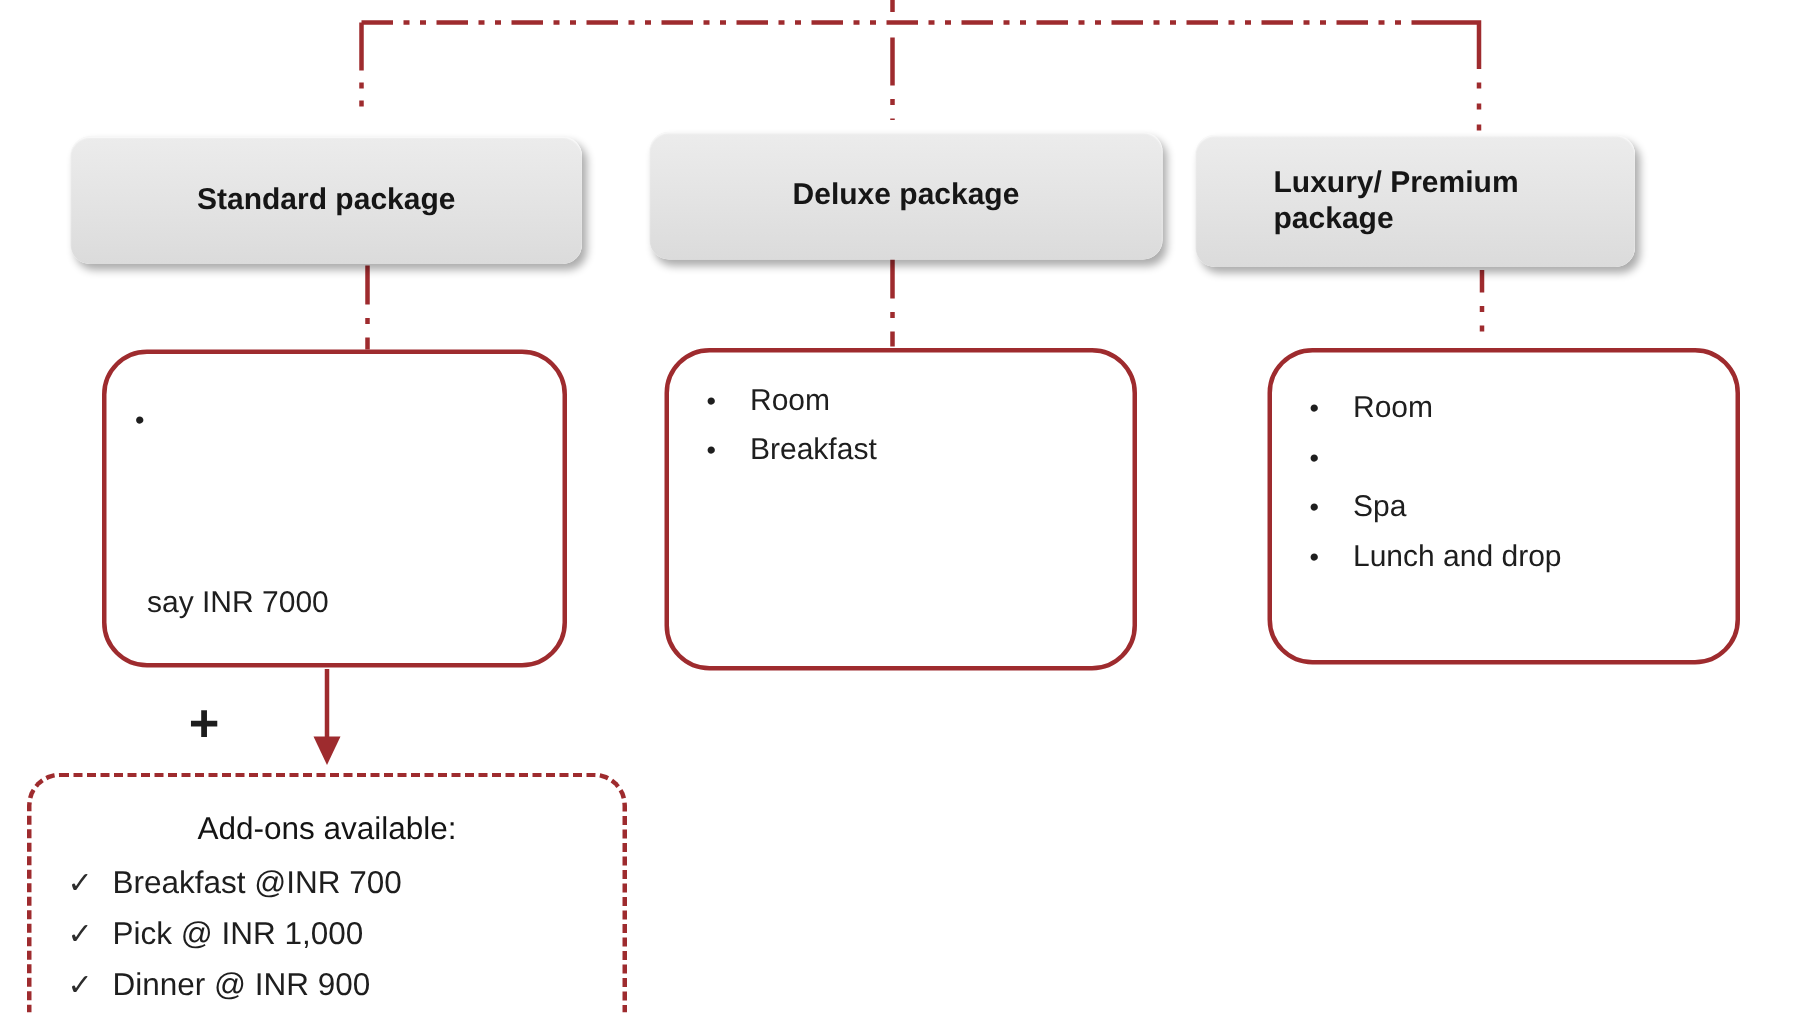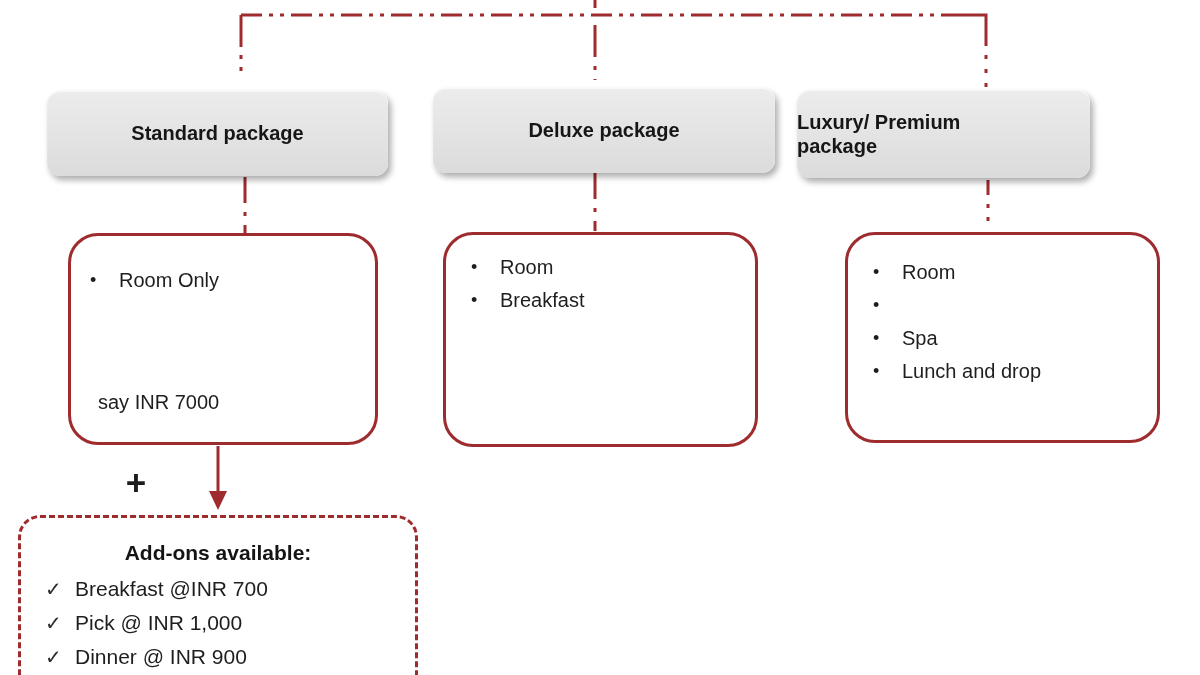--- a/index.html
+++ b/index.html
@@ -38,20 +38,21 @@
     box-shadow: 3px 4px 6px rgba(0,0,0,0.33), inset 0 1px 1px #fafafa;
     font-weight: bold;
     font-size: 20px;
     line-height: 1.22;
     color: #161616;
     text-align: center;
   }
   .pkg-header.luxury {
     justify-content: flex-start;
     text-align: left;
+    padding-left: 52px;
   }
   .pkg-header.luxury .hdr-txt { max-width: 200px; }
 
   .detail-box {
     position: absolute;
     background: #ffffff;
     border: 3px solid var(--accent-red);
     border-radius: 30px;
   }
   ul.bullets {
@@ -94,21 +95,21 @@
     top: 515px;
     width: 400px;
     height: 212px; 
     border: 3px dashed var(--accent-red);
     border-radius: 22px;
     background: #ffffff;
   }
   .addons-title {
     margin-top: 23px;
     text-align: center;
-    font-weight: bold;
+    font-weight: normal;
     font-size: 21px;
     color: #141414;
   }
   ul.checklist {
     list-style: none;
     margin: 7px 0 0 0;
     padding: 0 0 0 24px;
     font-size: 21px;
     line-height: 34px;
     color: #1e1e1e;
@@ -148,21 +149,20 @@
   </div>
 
   <div class="pkg-header luxury" style="left:797px; top:90px; width:293px; height:88px;">
     <span class="hdr-txt">Luxury/ Premium package</span>
   </div>
 
   <div class="detail-box standard" style="left:68px; top:233px; width:310px; height:212px;">
     <ul class="bullets">
       <li>
         <span class="bullet">•</span>
-        <span class="txt">Room Only</span>
       </li>
     </ul>
     <div class="pkg-note">say INR 7000</div>
   </div>
 
   <div class="detail-box deluxe" style="left:443px; top:232px; width:315px; height:215px;">
     <ul class="bullets">
       <li>
         <span class="bullet">•</span>
         <span class="txt">Room</span>

